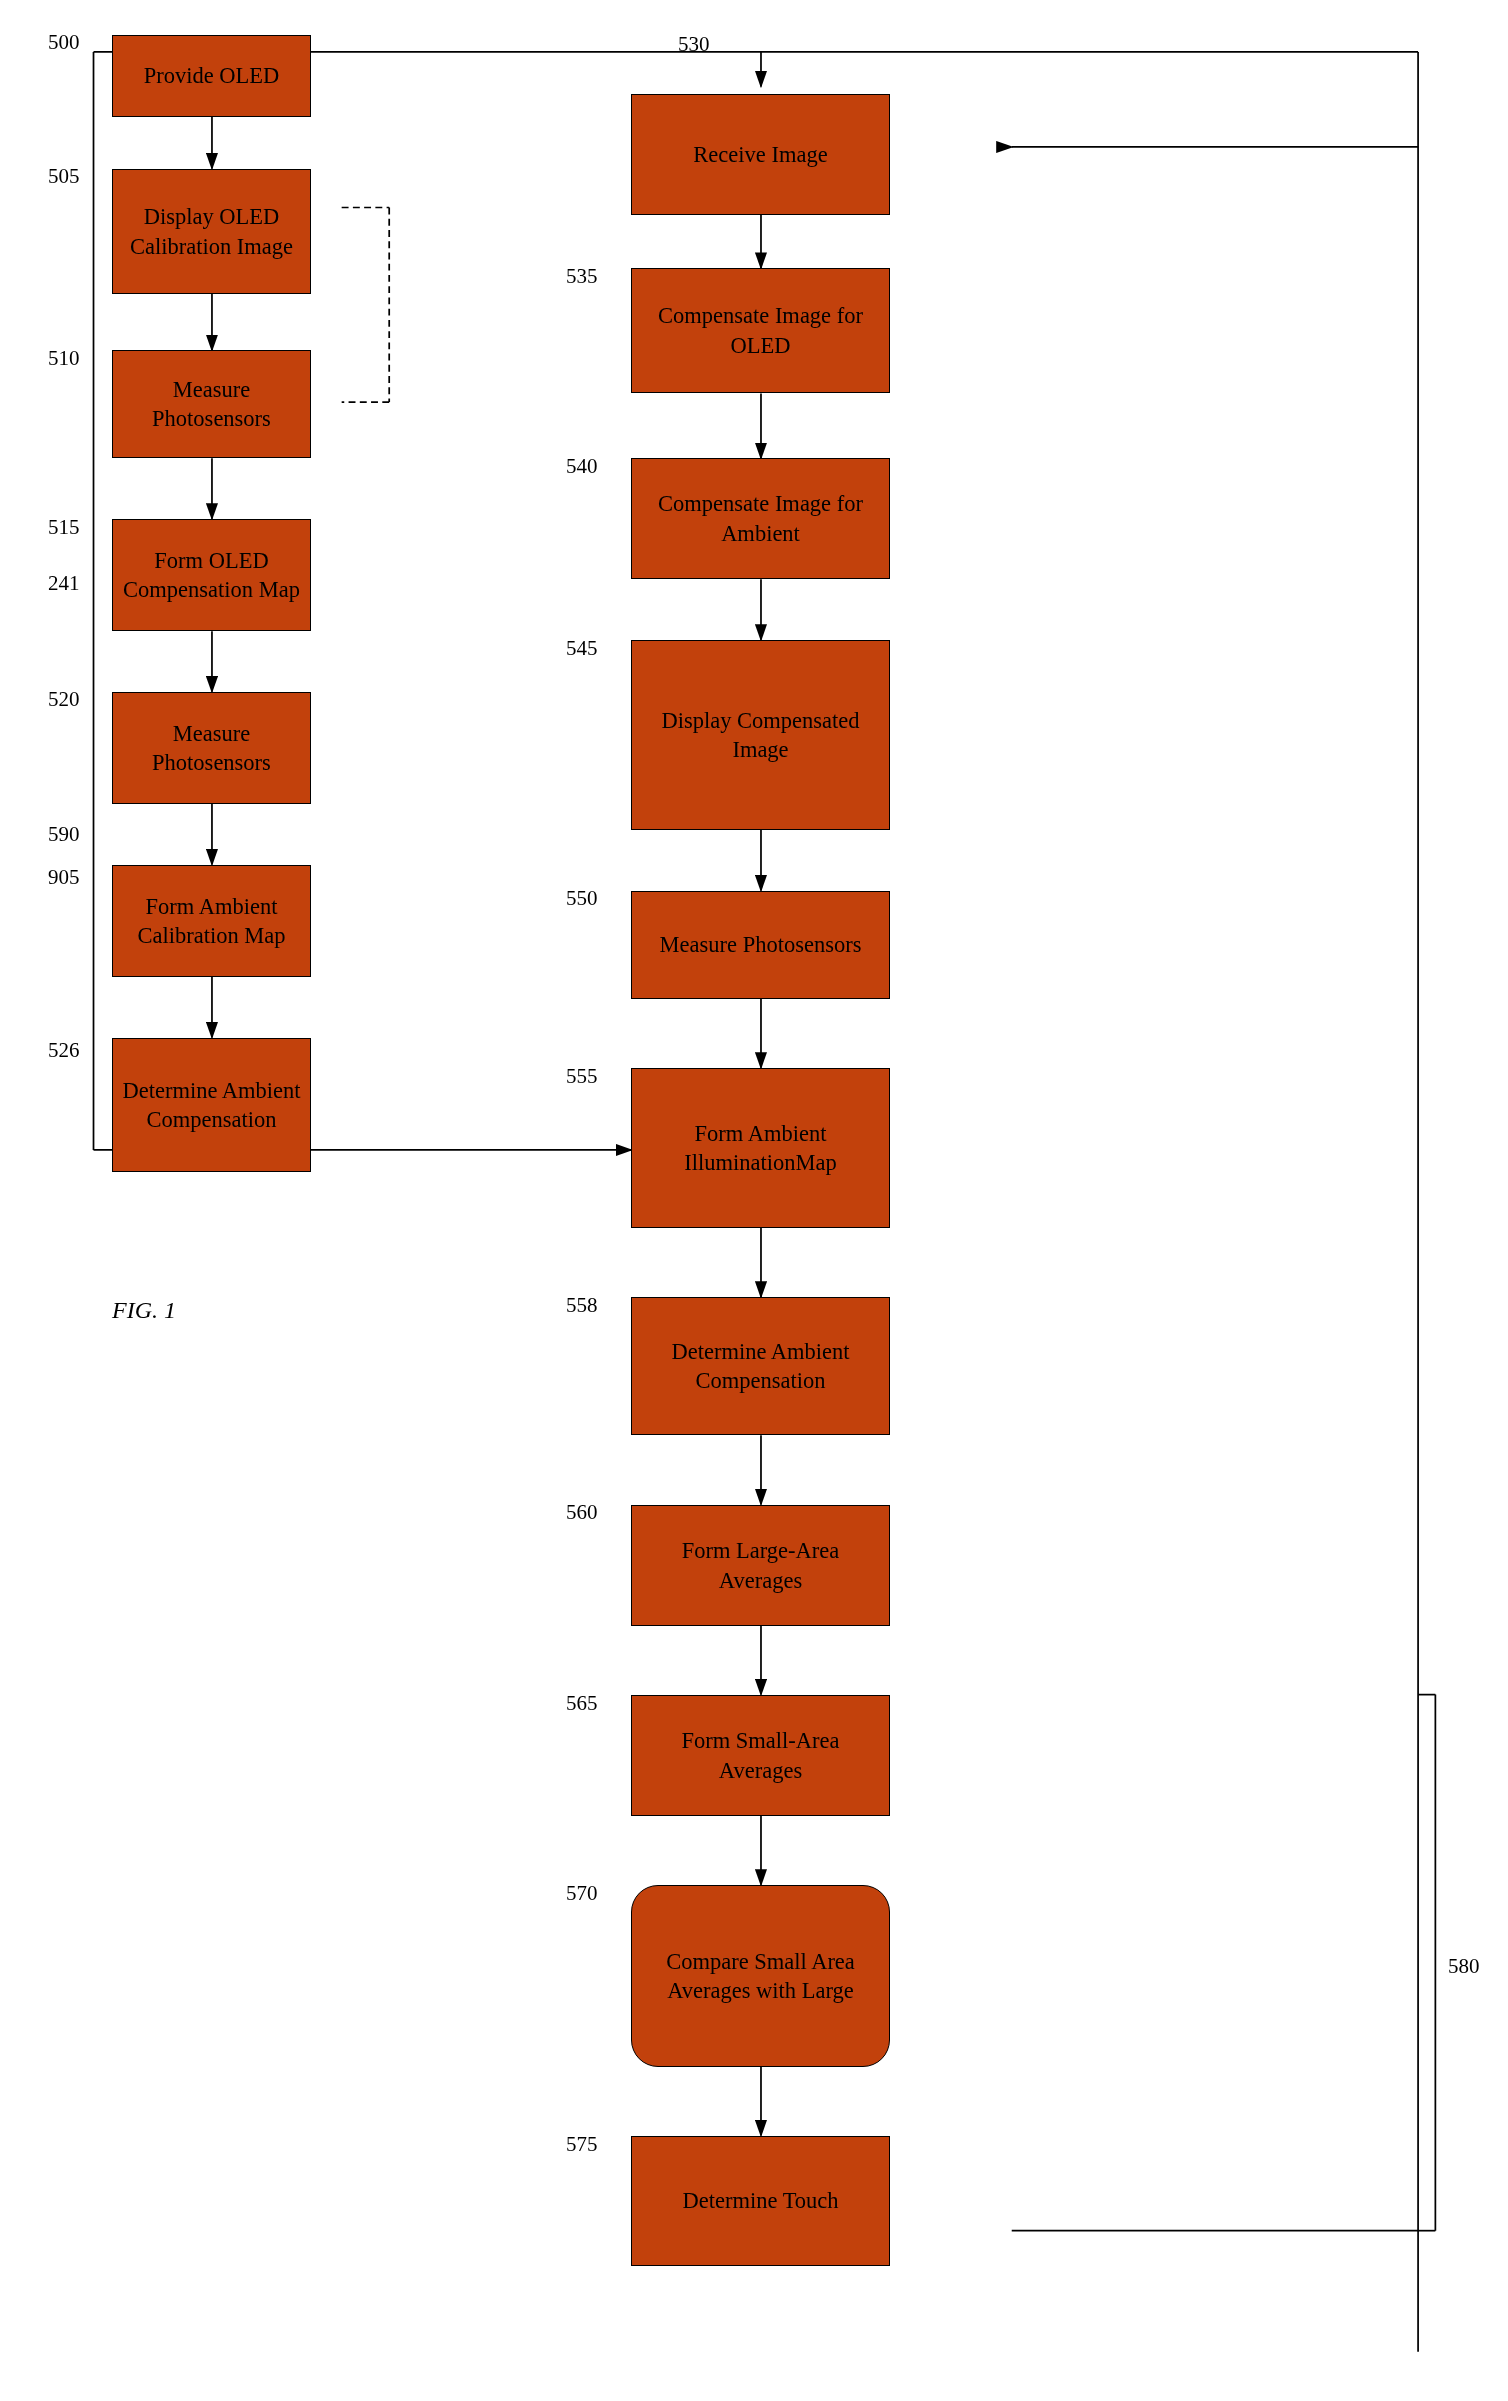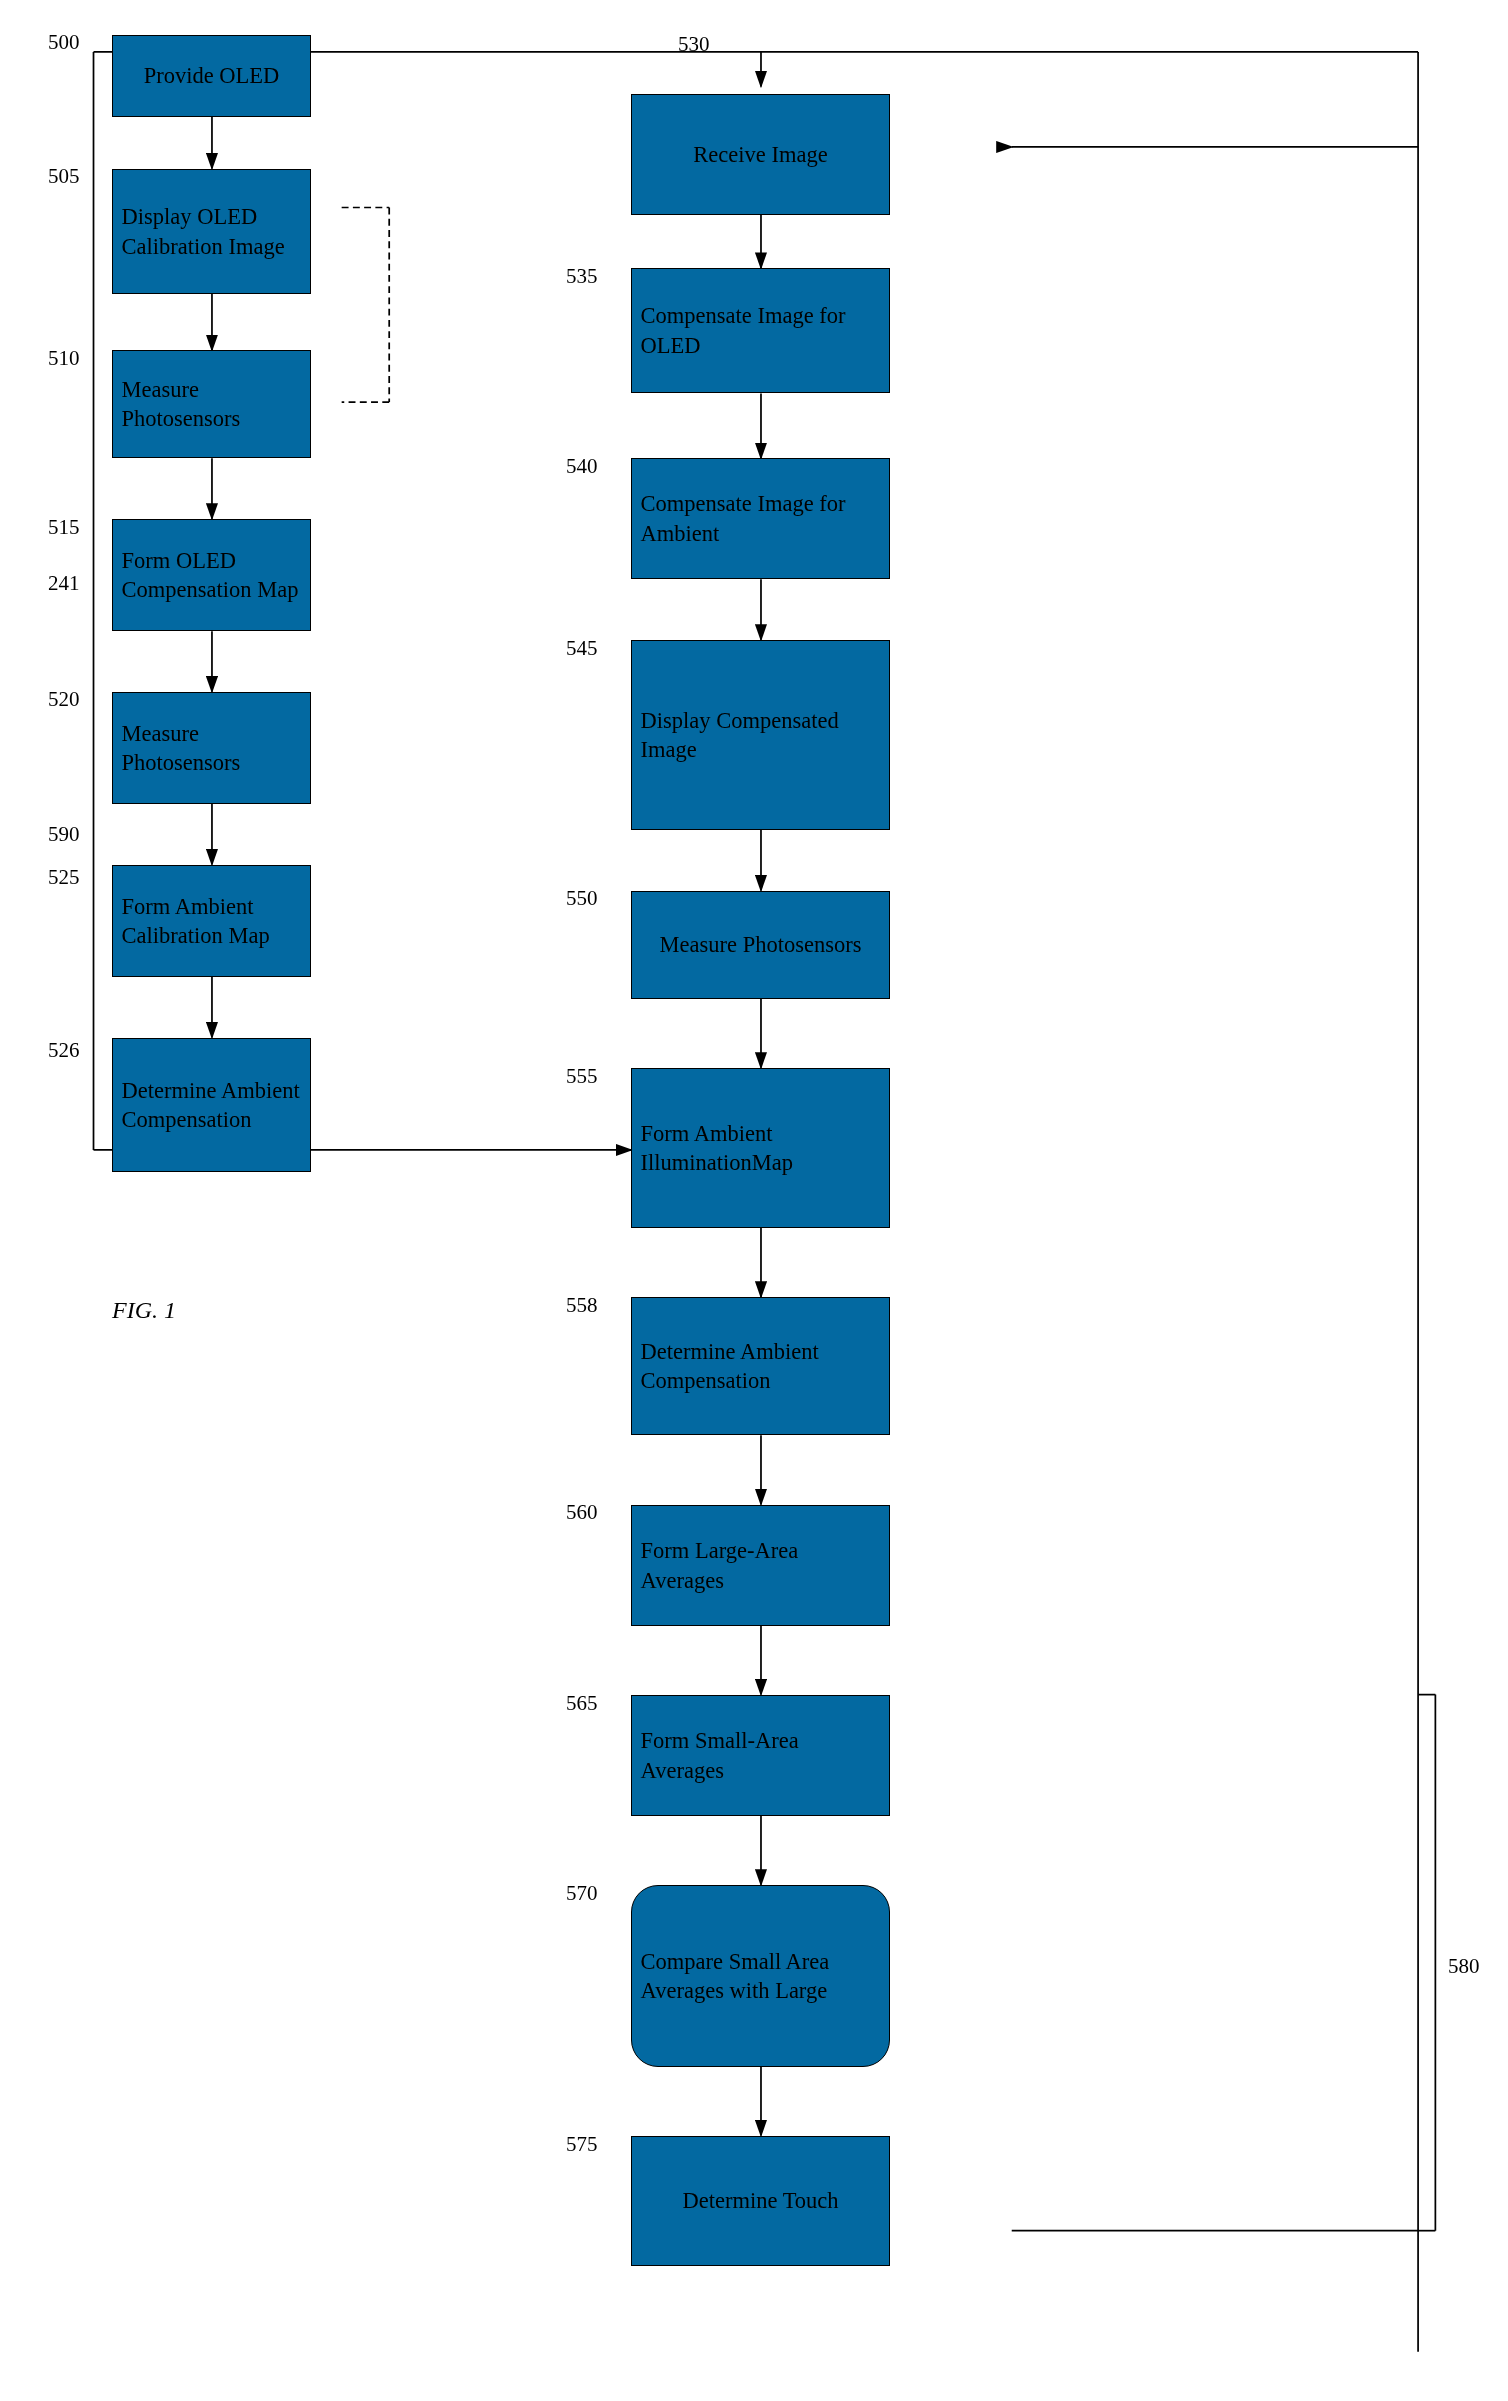--- a/index.html
+++ b/index.html
@@ -12,25 +12,25 @@
       overflow: hidden;
     }
     .diagram-container {
       position: relative;
       width: 1509px;
       height: 2401px;
     }
     .box {
       position: absolute;
       border: 1.7px solid #000;
-      background: #0369a1;
+      background: #c2410c;
       display: flex;
       align-items: center;
       justify-content: center;
-      text-align: left;
+      text-align: center;
       font-size: 22.5px;
       line-height: 1.3;
       padding: 8.6px;
     }
     .label {
       position: absolute;
       font-size: 21px;
       font-family: 'Times New Roman', Times, serif;
     }
     .fig-label {
@@ -140,21 +140,21 @@
   <div class="label" style="left:48px; top:571px;">241</div>
 
   <div class="box" style="left:112px; top:519px; width:199px; height:112px;">Form OLED Compensation Map</div>
 
   <div class="label" style="left:48px; top:687px;">520</div>
 
   <div class="box" style="left:112px; top:692px; width:199px; height:112px;">Measure Photosensors</div>
 
   <div class="label" style="left:48px; top:822px;">590</div>
 
-  <div class="label" style="left:48px; top:865px;">525</div>
+  <div class="label" style="left:48px; top:865px;">905</div>
 
   <div class="box" style="left:112px; top:865px; width:199px; height:112px;">Form Ambient Calibration Map</div>
 
   <div class="label" style="left:48px; top:1038px;">526</div>
 
   <div class="box" style="left:112px; top:1038px; width:199px; height:134px;">Determine Ambient Compensation</div>
 
   <div class="fig-label" style="left:112px; top:1297px;">FIG. 1</div>
 
   <div class="label" style="left:666px; top:32px;margin-left:12px;">530</div>

